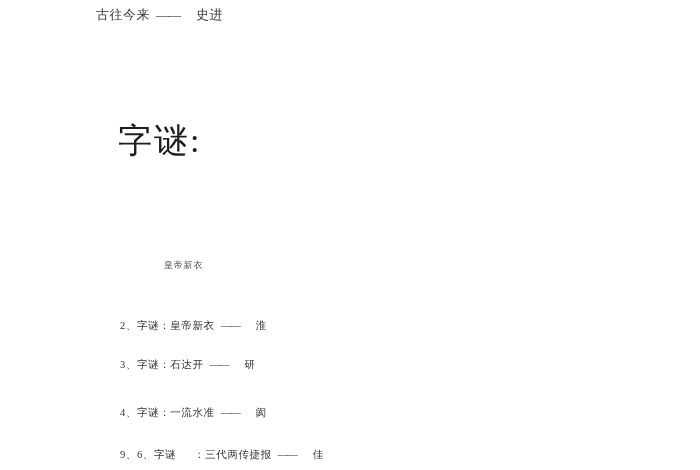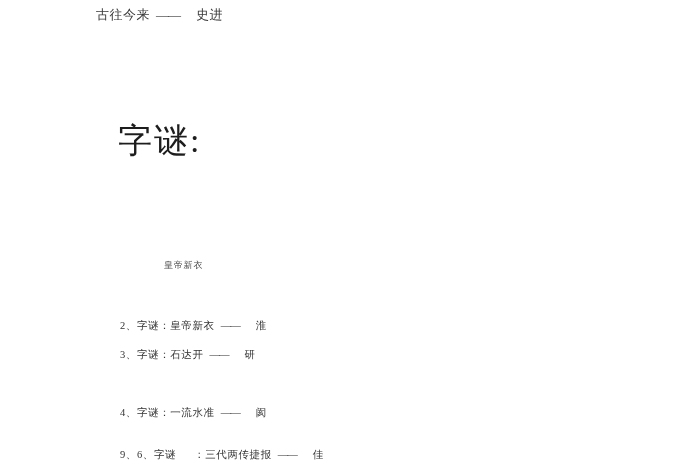--- a/index.html
+++ b/index.html
@@ -56,21 +56,21 @@
   }
 
   .item {
     position: absolute;
     white-space: nowrap;
     font-size: 10.5px;
     color: #333333;
     letter-spacing: 0.6px;
   }
   .item-1 { left: 120px; top: 319px; }
-  .item-2 { left: 120px; top: 348px; }
+  .item-2 { left: 120px; top: 358px; }
   .item-3 { left: 120px; top: 406px; }
   .item-4 { left: 120px; top: 448px; }
 
   .gap-sm { display: inline-block; width: 10px; }
   .gap-md { display: inline-block; width: 18px; }
 </style>
 </head>
 <body>
 
 <div class="page">

